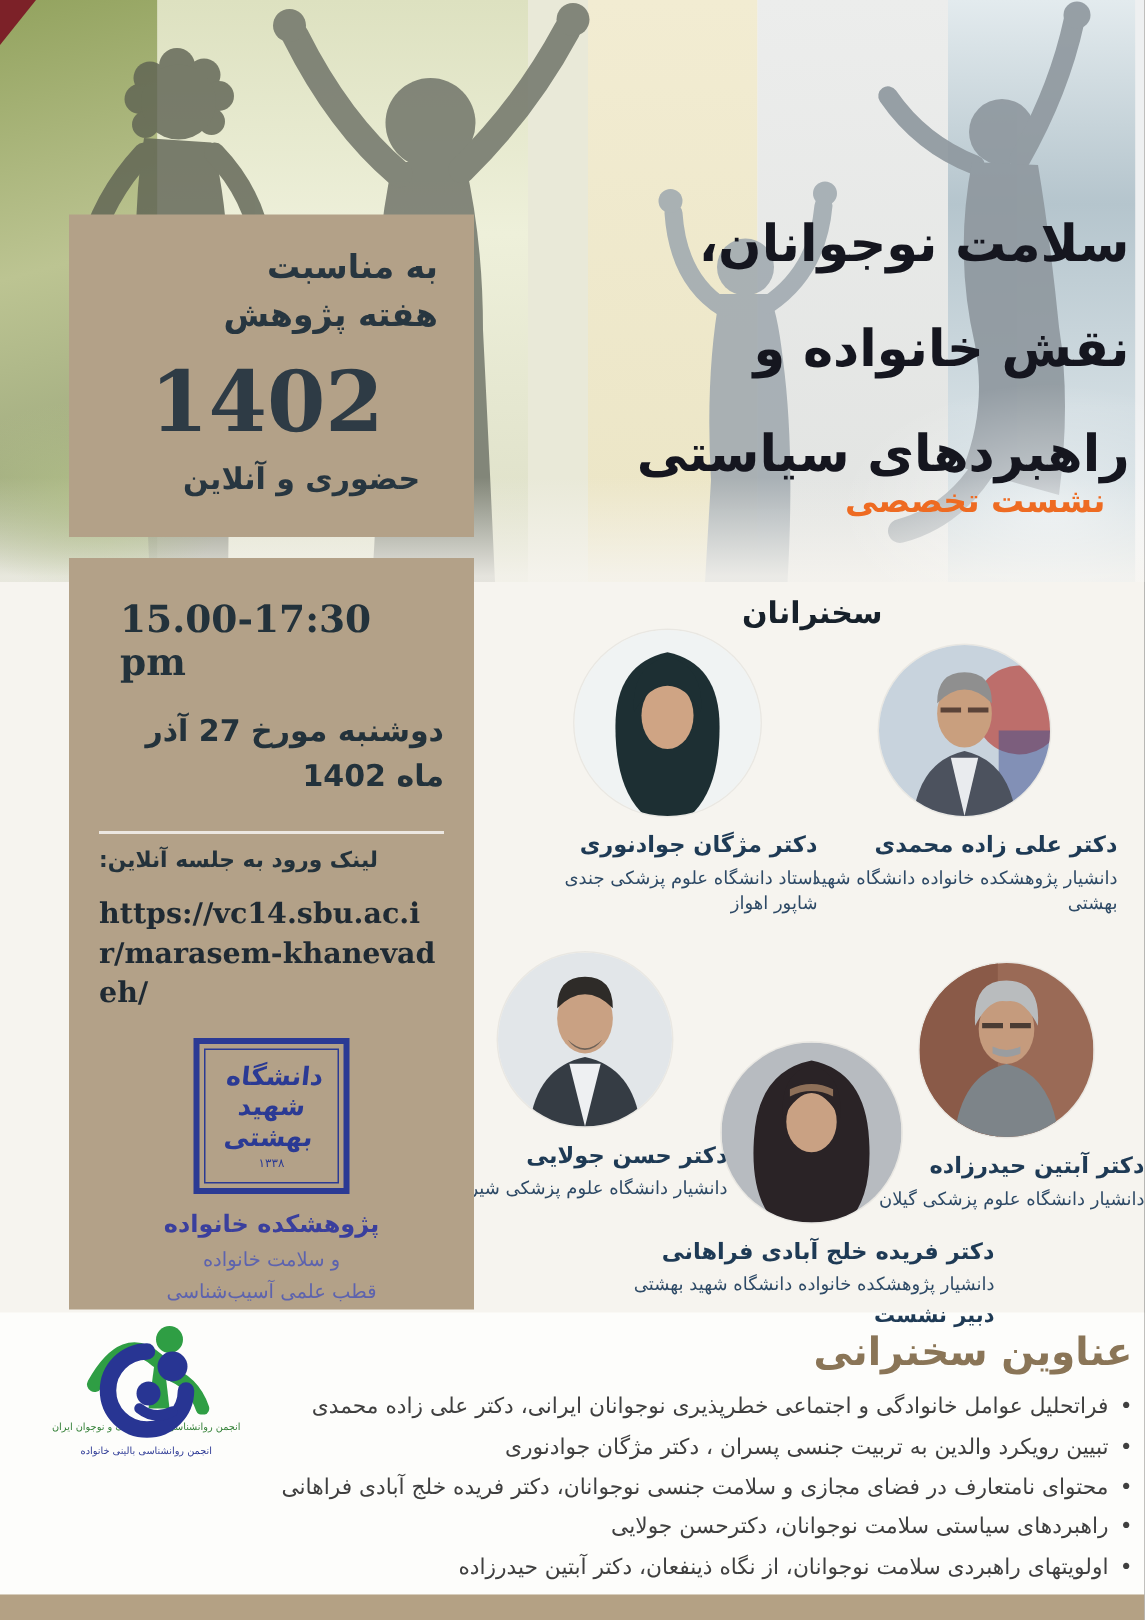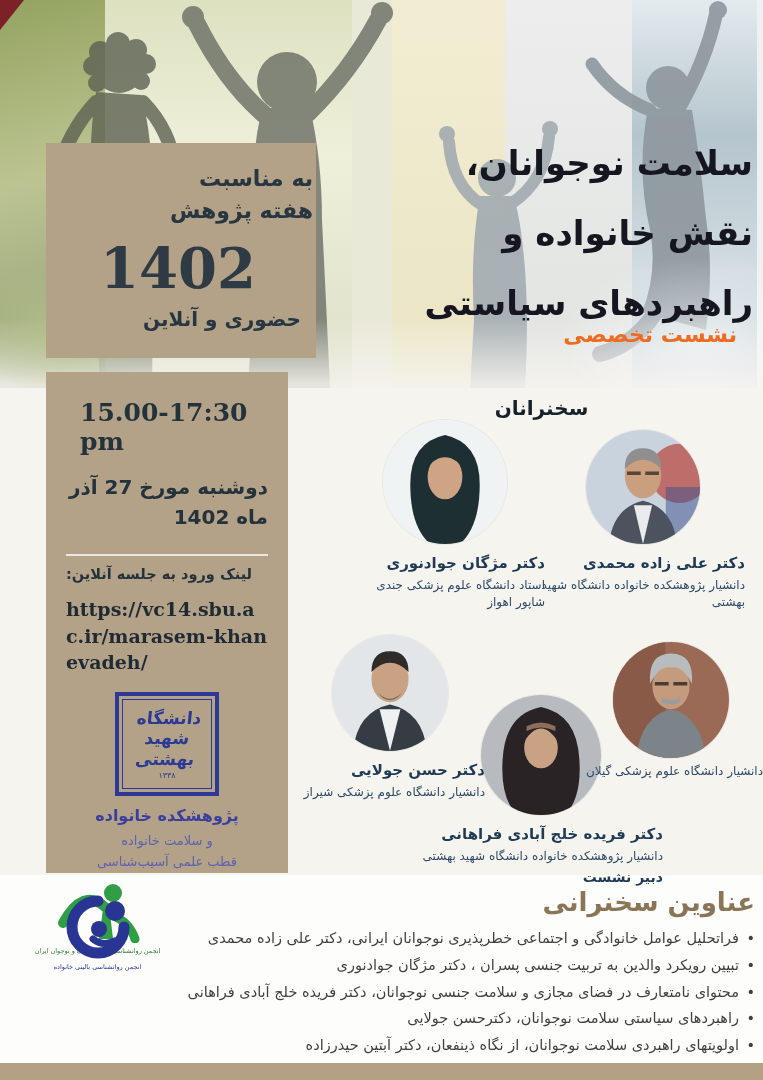--- a/index.html
+++ b/index.html
@@ -27,26 +27,26 @@
   }
   .banner svg { position:absolute; inset:0; }
   .corner-red { position:absolute; left:0; top:0; }
   
   .headline { position:absolute; top:128px; right:10px; width:420px; text-align:right; direction:rtl; z-index:3; }
   .headline .line { font-size:34px; font-weight:bold; color:#15161f; line-height:70px; letter-spacing:.5px; }
   .session-type { position:absolute; top:322px; right:26px; z-index:3;
     font-size:22px; font-weight:bold; color:#ee6b22; letter-spacing:2px; direction:rtl; }
   
   .tanbox1 { position:absolute; left:46px; top:143px; width:270px; height:215px;
-    background:#b3a188; z-index:2; direction:rtl; padding:20px 3px 0 18px; }
+    background:#b3a188; z-index:2; direction:rtl; padding:20px 24px 0 18px; }
   .occasion { font-size:22px; font-weight:bold; color:#273640; text-align:right; line-height:1.45; }
   .year-num { font-family:"DejaVu Serif", serif; font-size:56px; font-weight:bold;
     color:#2e3b45; text-align:left; direction:ltr; padding:8px 0 0 36px; }
   .mode { font-size:20px; font-weight:bold; color:#273640; text-align:right; padding:6px 12px 0 0; }
-  .sidebar { position:absolute; left:46px; top:372px; width:242px; height:501px;
+  .sidebar { position:absolute; left:46px; top:372px; width:270px; height:501px;
     background:#b3a188; z-index:2; direction:rtl; padding:26px 20px 0 20px; }
   .time { font-family:"DejaVu Serif", serif; font-size:25px; font-weight:bold;
     color:#23323b; direction:ltr; text-align:left; padding-left:14px; }
   .date { font-size:20px; font-weight:bold; color:#23323b; text-align:right; margin-top:16px; line-height:1.5; }
   .sep { border:none; border-top:2px solid rgba(255,255,255,.75); margin:22px 0 10px 0; }
   .link-label { font-size:14.5px; font-weight:bold; color:#23323b; text-align:left; }
   .link-url { font-family:"DejaVu Serif", serif; font-size:19px; font-weight:bold; color:#1f2a33;
     direction:ltr; text-align:left; word-break:break-all; line-height:1.4; margin-top:14px; display:block; text-decoration:none; }
   .sbu-logo { width:104px; height:104px; margin:16px auto 0 auto; border:4px solid #2b3a94;
     display:flex; flex-direction:column; align-items:center; justify-content:center; position:relative; }
@@ -237,20 +237,21 @@
   <div class="speaker sp5">
     <svg class="photo" width="116" height="116" viewBox="0 0 100 100">
       <rect width="100" height="100" fill="#9a6a56"></rect>
       <rect x="0" y="0" width="45" height="100" fill="#8a5a48"></rect>
       <path d="M50,58 Q24,64 20,100 L80,100 Q76,64 50,58 Z" fill="#7d8489"></path>
       <ellipse cx="50" cy="38" rx="16" ry="20" fill="#c59b7d"></ellipse>
       <path d="M32,36 Q30,10 50,10 Q70,10 68,36 Q60,20 50,22 Q40,20 32,36 Z" fill="#b9bcbe"></path>
       <path d="M42,48 Q50,52 58,48 L58,52 Q50,56 42,52 Z" fill="#9a9da0"></path>
       <path d="M36,36 h12 m4,0 h12" stroke="#4a3c34" stroke-width="3" fill="none"></path>
     </svg>
+    <div class="name">دکتر آبتین حیدرزاده</div>
     <div class="aff">دانشیار دانشگاه علوم پزشکی گیلان</div>
   </div>
 
   <div class="bottom">
     <div class="topics">
       <div class="topics-heading">عناوین سخنرانی</div>
       <div class="topic">فراتحلیل عوامل خانوادگی و اجتماعی خطرپذیری نوجوانان ایرانی، دکتر علی زاده محمدی</div>
       <div class="topic">تبیین رویکرد والدین به تربیت جنسی پسران ، دکتر مژگان جوادنوری</div>
       <div class="topic">محتوای نامتعارف در فضای مجازی و سلامت جنسی نوجوانان، دکتر فریده خلج آبادی فراهانی</div>
       <div class="topic">راهبردهای سیاستی سلامت نوجوانان، دکترحسن جولایی</div>

